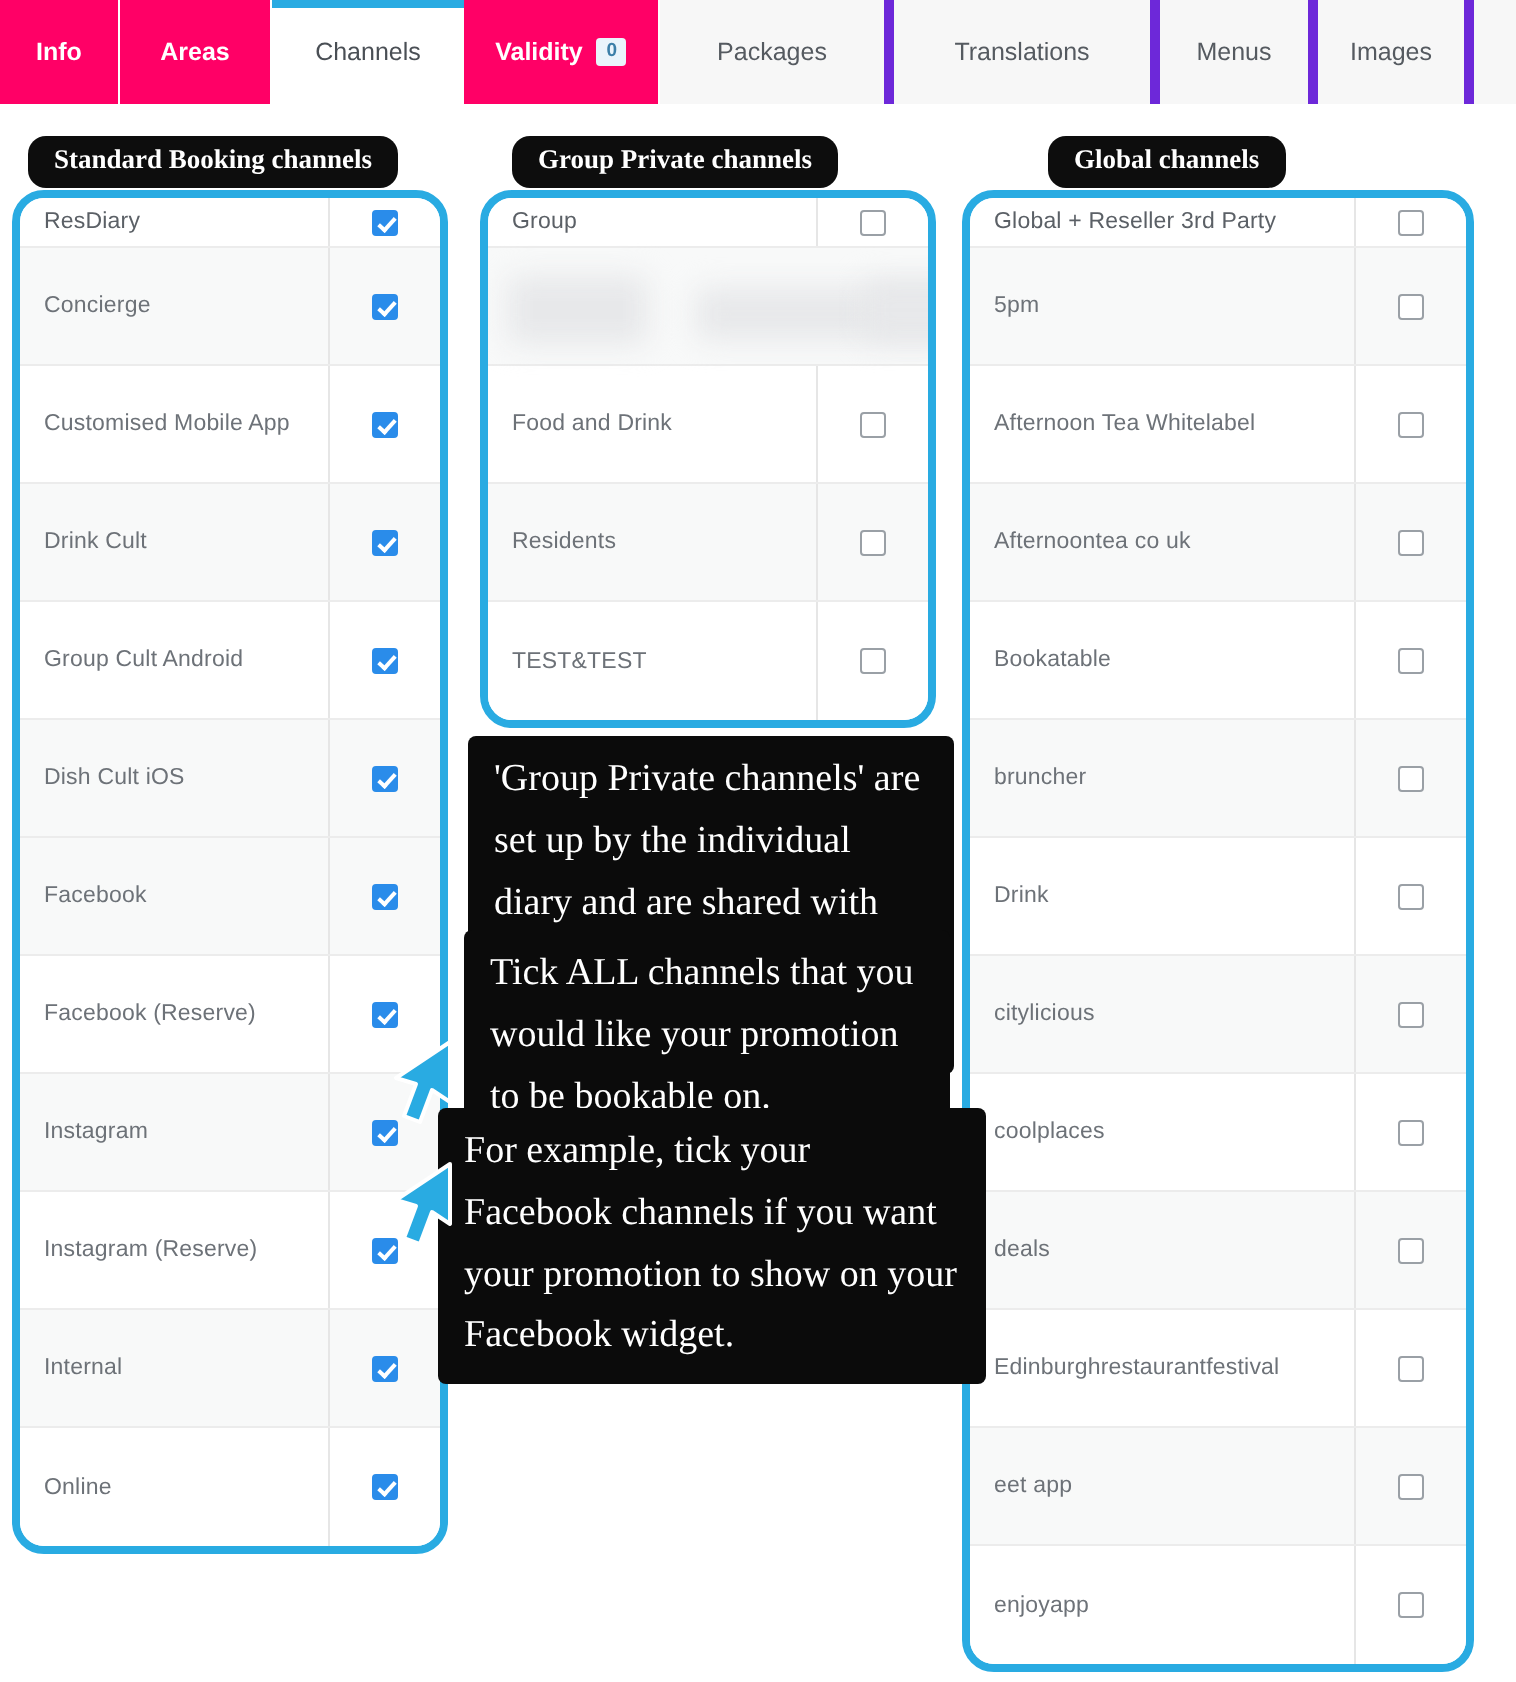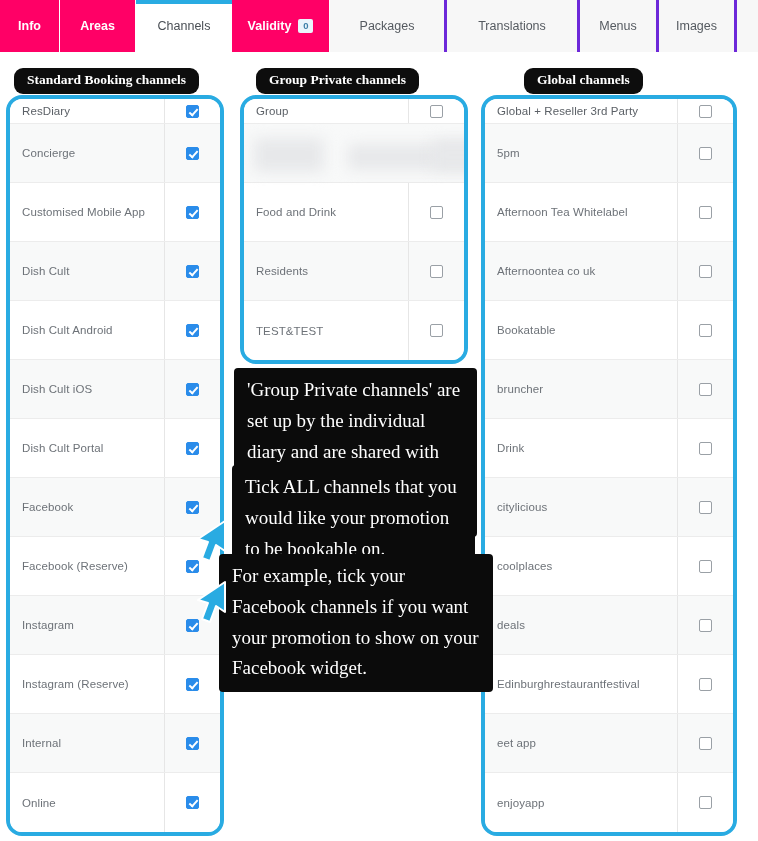--- a/index.html
+++ b/index.html
@@ -34,21 +34,21 @@
     display: flex;
     align-items: stretch;
   }
   .tab {
     display: flex;
     align-items: center;
     justify-content: center;
     font-size: 12.5px;
     color: #555a60;
     background: #f7f7f7;
-    border-right: 3px solid #6d28d9;
+    border-right: 5px solid #6d28d9;
     height: 52px;
     position: relative;
     cursor: pointer;
     padding: 0 6px;
     white-space: nowrap;
   }
   .tab.pink {
     background: #ff0066;
     color: #ffffff;
     border-right: 1px solid #ffffff;
@@ -242,39 +242,33 @@
             <span class="cb checked"></span>
           </div>
         </div>
         <div class="row">
           <div class="row-label">Customised Mobile App</div>
           <div class="cell-check">
             <span class="cb checked"></span>
           </div>
         </div>
         <div class="row alt">
-          <div class="row-label">Dish Cult</div>
-          <div class="cell-check">
-            <span class="cb checked"></span>
-          </div>
-        </div>
-        <div class="row">
-          <div class="row-label">Dish Cult Android</div>
+          <div class="row-label">Drink Cult</div>
+          <div class="cell-check">
+            <span class="cb checked"></span>
+          </div>
+        </div>
+        <div class="row">
+          <div class="row-label">Group Cult Android</div>
           <div class="cell-check">
             <span class="cb checked"></span>
           </div>
         </div>
         <div class="row alt">
           <div class="row-label">Dish Cult iOS</div>
-          <div class="cell-check">
-            <span class="cb checked"></span>
-          </div>
-        </div>
-        <div class="row">
-          <div class="row-label">Dish Cult Portal</div>
           <div class="cell-check">
             <span class="cb checked"></span>
           </div>
         </div>
         <div class="row alt">
           <div class="row-label">Facebook</div>
           <div class="cell-check">
             <span class="cb checked"></span>
           </div>
         </div>

